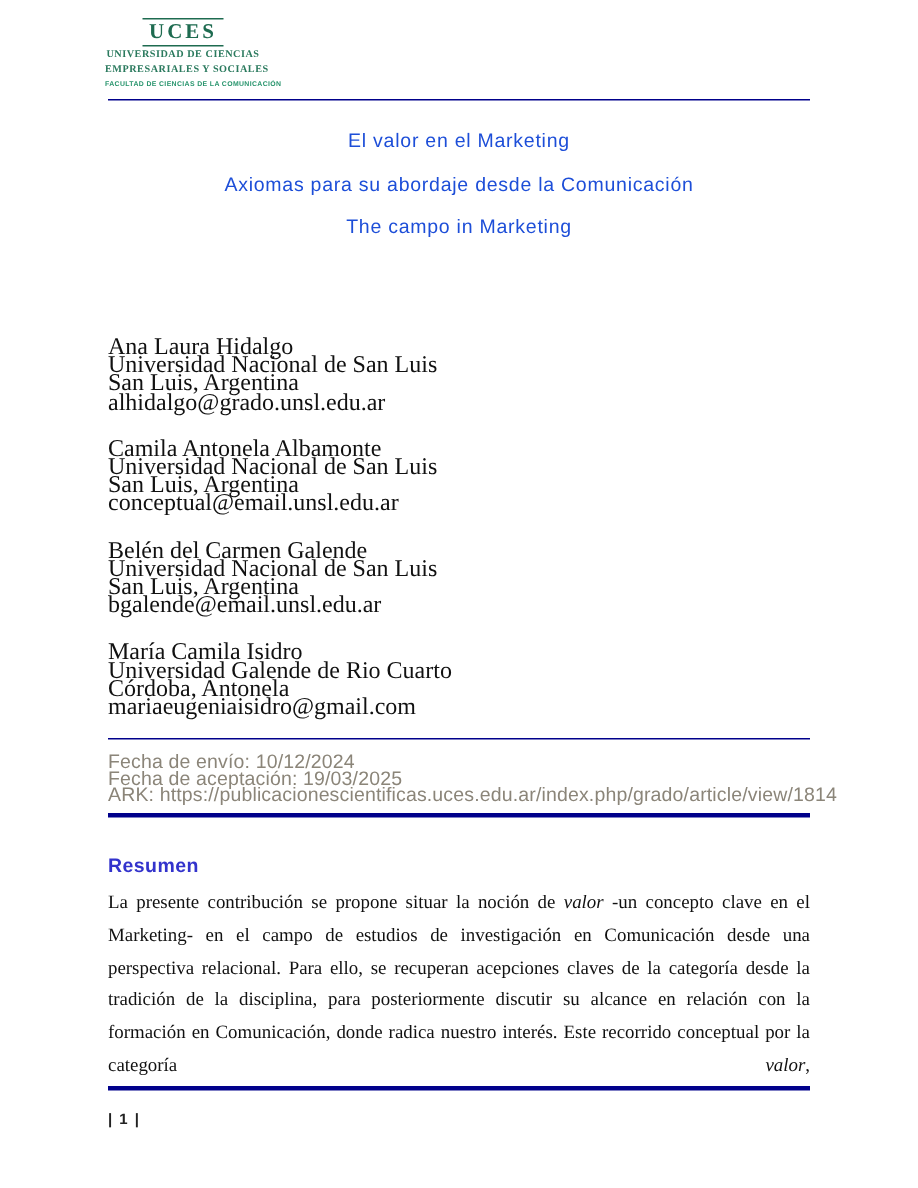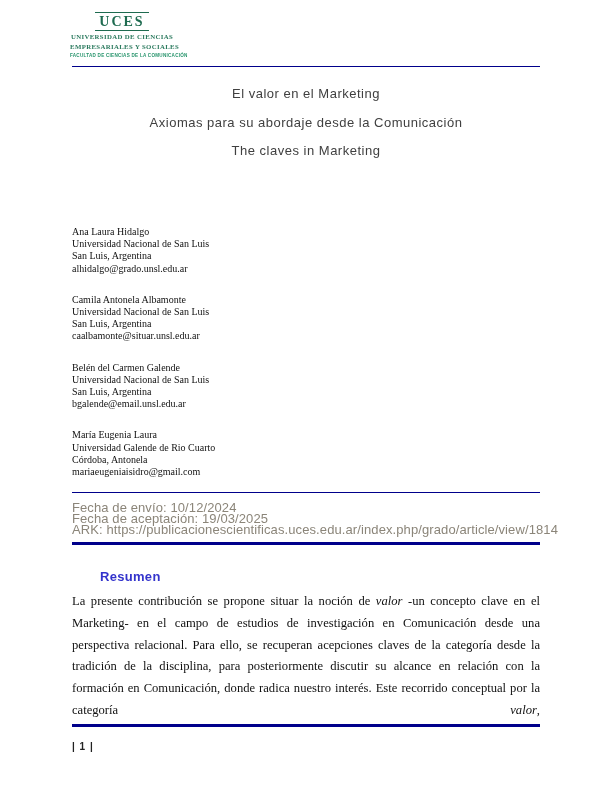--- a/index.html
+++ b/index.html
@@ -27,41 +27,41 @@
   
   .rule { position:absolute; left:72px; width:468px; background:#00008b; }
   .rule-header      { top:66px;  height:1px; }
   .rule-meta-top    { top:492px; height:1px; }
   .rule-meta-bottom { top:542px; height:3px; }
   .rule-footer      { top:724px; height:3px; }
 
   
   .titles {
     position:absolute; left:72px; top:80px; width:468px; text-align:center;
-    font-family:"Liberation Sans", sans-serif; color:#404040;
+    font-family:"Liberation Sans", sans-serif; color:#1d4ed8;
   }
   .title-line { font-size:13px; line-height:28.5px; letter-spacing:0.5px; }
 
   
-  .authors { position:absolute; left:72px; top:226px; font-size:10px; line-height:12.2px; }
+  .authors { position:absolute; left:72px; top:226px; font-size:16px; line-height:12.2px; }
   .author-block { margin-bottom:19px; }
   .author-block div { white-space:nowrap; }
 
   
   .metadata {
     position:absolute; left:72px; top:502px;
     font-family:"Liberation Sans", sans-serif; font-size:13px; line-height:11px;
     color:#8b8579; letter-spacing:0.1px;
   }
 
   
   .abstract-heading {
     position:absolute; left:72px; top:569px;
     font-family:"Liberation Sans", sans-serif; font-weight:bold; font-size:13px;
-    letter-spacing:0.3px; color:#3333cc;margin-left:28px;
+    letter-spacing:0.3px; color:#3333cc;
   }
   .abstract-body {
     position:absolute; left:72px; top:591px; width:468px;
     font-size:12.6px; line-height:21.8px; text-align:justify; text-align-last:justify;
   }
   .abstract-body em { font-style:italic; }
 
   
   .page-number {
     position:absolute; left:72px; top:741px;
@@ -79,44 +79,44 @@
     <div class="logo-univ">UNIVERSIDAD DE CIENCIAS</div>
     <div class="logo-univ">EMPRESARIALES Y SOCIALES</div>
     <div class="logo-fac">FACULTAD DE CIENCIAS DE LA COMUNICACIÓN</div>
   </div>
 
   <div class="rule rule-header"></div>
 
   <div class="titles">
     <div class="title-line">El valor en el Marketing</div>
     <div class="title-line">Axiomas para su abordaje desde la Comunicación</div>
-    <div class="title-line">The claves in Marketing</div>
+    <div class="title-line">The campo in Marketing</div>
   </div>
 
   <div class="authors">
     <div class="author-block">
       <div>Ana Laura Hidalgo</div>
       <div>Universidad Nacional de San Luis</div>
       <div>San Luis, Argentina</div>
       <div>alhidalgo@grado.unsl.edu.ar</div>
     </div>
     <div class="author-block">
       <div>Camila Antonela Albamonte</div>
       <div>Universidad Nacional de San Luis</div>
       <div>San Luis, Argentina</div>
-      <div>caalbamonte@situar.unsl.edu.ar</div>
+      <div>conceptual@email.unsl.edu.ar</div>
     </div>
     <div class="author-block">
       <div>Belén del Carmen Galende</div>
       <div>Universidad Nacional de San Luis</div>
       <div>San Luis, Argentina</div>
       <div>bgalende@email.unsl.edu.ar</div>
     </div>
     <div class="author-block">
-      <div>María Eugenia Laura</div>
+      <div>María Camila Isidro</div>
       <div>Universidad Galende de Rio Cuarto</div>
       <div>Córdoba, Antonela</div>
       <div>mariaeugeniaisidro@gmail.com</div>
     </div>
   </div>
 
   <div class="rule rule-meta-top"></div>
   <div class="metadata">
     <div>Fecha de envío: 10/12/2024</div>
     <div>Fecha de aceptación: 19/03/2025</div>

